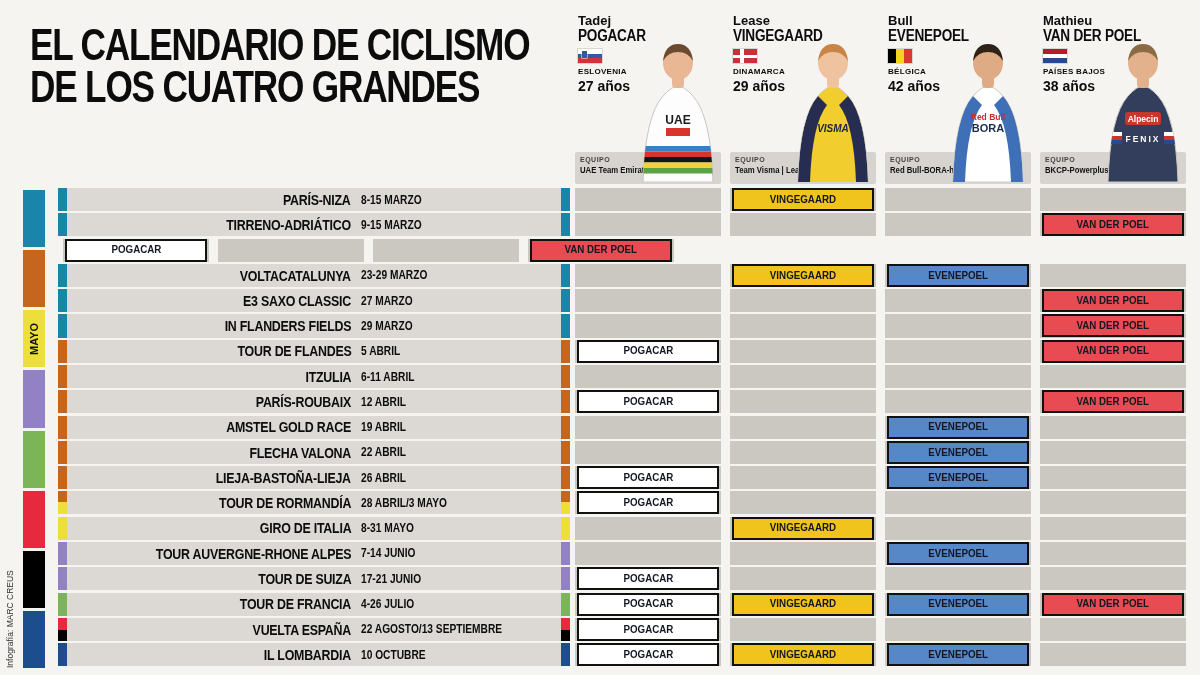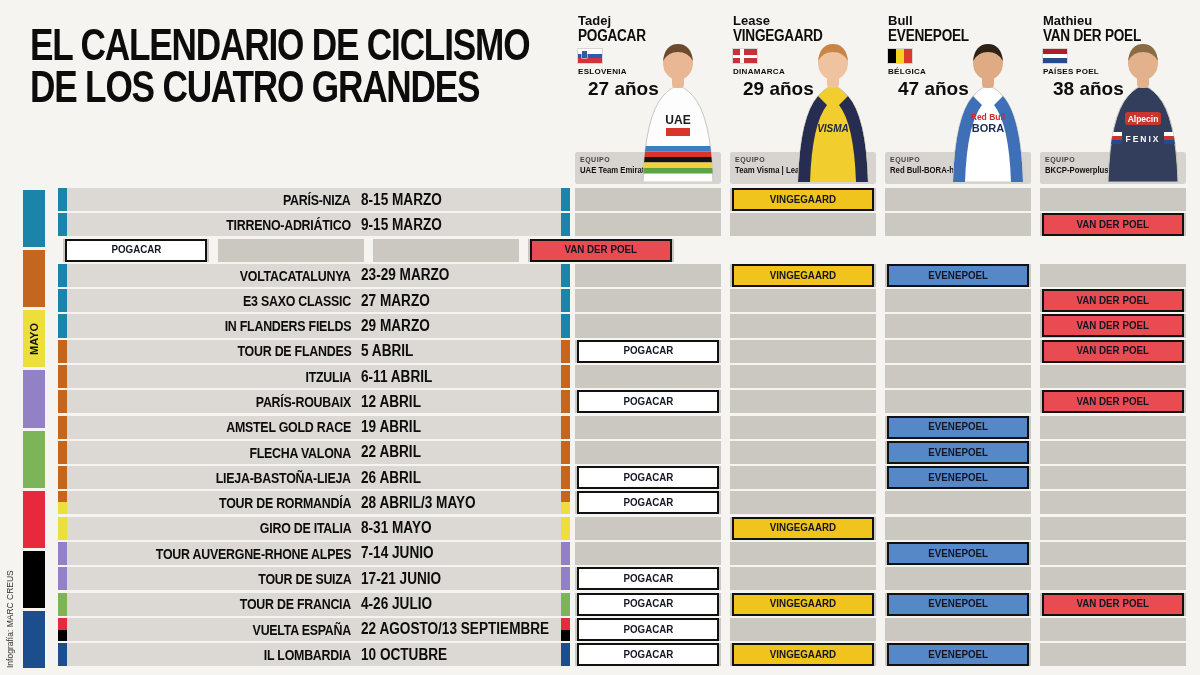--- a/index.html
+++ b/index.html
@@ -17,21 +17,21 @@
   .legend-label{position:absolute;left:50%;top:50%;transform:translate(-50%,-50%) rotate(-90deg);
                 font-size:11px;font-weight:bold;color:#111;white-space:nowrap;}
   
   .table{position:absolute;left:58px;top:188px;width:1130px;}
   .row{height:23.1px;margin-bottom:2.2px;display:flex;}
   .stripe{position:relative;width:512px;background:#dcd9d4;display:flex;align-items:center;}
   .tick{width:9px;height:100%;flex:none;}
   .race-name{flex:1;text-align:right;font-size:15.5px;font-weight:bold;letter-spacing:-.3px;
              white-space:nowrap;line-height:1;}
   .race-name>span{display:inline-block;transform:scaleX(.8);transform-origin:100% 50%;}
-  .race-date{width:200px;padding-left:10px;font-size:16px;font-weight:bold;white-space:nowrap;line-height:1;}
+  .race-date{width:200px;padding-left:10px;font-size:12px;font-weight:bold;white-space:nowrap;line-height:1;}
   .race-date>span{display:inline-block;transform:scaleX(.85);transform-origin:0 50%;}
   .cell{width:146px;margin-left:9px;background:#cbc8c2;display:flex;align-items:center;justify-content:center;flex:none;}
   .cell.first{margin-left:5px;}
   .badge{width:138px;height:19px;border:2px solid #111;display:flex;align-items:center;justify-content:center;
          font-size:11.5px;font-weight:bold;color:#131523;line-height:1;}
   .badge>span{display:inline-block;transform:scaleX(.85);white-space:nowrap;}
   
   .riders{position:absolute;left:575px;top:0;width:615px;height:186px;}
   .rider{position:absolute;top:0;width:150px;height:186px;}
   .equipo-band{position:absolute;left:0;width:146px;top:152px;height:32px;background:#d7d4cf;
@@ -39,21 +39,21 @@
   .equipo-label{font-size:7px;font-weight:bold;color:#444;letter-spacing:.5px;}
   .equipo-team{font-size:9px;font-weight:bold;color:#111;white-space:nowrap;
                transform:scaleX(.86);transform-origin:0 50%;margin-top:2px;}
   .bust{position:absolute;right:4px;bottom:4px;width:86px;height:150px;z-index:1;}
   .r-first{position:absolute;left:3px;top:13px;font-size:13px;font-weight:bold;z-index:2;}
   .r-last{position:absolute;left:3px;top:27px;font-size:16px;font-weight:bold;letter-spacing:-.3px;
           white-space:nowrap;transform:scaleX(.85);transform-origin:0 0;z-index:2;}
   .flag{position:absolute;left:3px;top:49px;width:24px;height:14px;z-index:2;
         box-shadow:0 0 0 1px rgba(0,0,0,.12);}
   .r-country{position:absolute;left:3px;top:67px;font-size:8px;font-weight:bold;letter-spacing:.3px;z-index:2;white-space:nowrap;}
-  .r-age{position:absolute;left:3px;top:78px;font-size:19px;font-weight:bold;z-index:2;margin-left:10px;}
+  .r-age{position:absolute;left:3px;top:78px;font-size:14px;font-weight:bold;z-index:2;}
   
   .fl{position:absolute;}
 </style>
 </head>
 <body>
 
 <div class="page">
   <div class="title">
     <div>EL CALENDARIO DE CICLISMO</div>
     <div>DE LOS CUATRO GRANDES</div>
@@ -185,21 +185,21 @@
             <path d="M28 29 Q30 12 43 12 Q56 12 58 29 Q53 20 43 20 Q33 20 28 29 Z" fill="#2e2118"></path>
           </svg></div>
     <div class="r-first">Bull</div>
     <div class="r-last">EVENEPOEL</div>
     <div class="flag">
           <div class="fl" style="left:0;top:0;width:34%;height:100%;background:#000"></div>
           <div class="fl" style="left:34%;top:0;width:33%;height:100%;background:#f5d41f"></div>
           <div class="fl" style="left:67%;top:0;width:33%;height:100%;background:#da3a2e"></div>
         </div>
     <div class="r-country">BÉLGICA</div>
-    <div class="r-age">47 años</div>
+    <div class="r-age">42 años</div>
   </div>
 
   <div class="rider" style="left: 465px;">
     <div class="equipo-band">
       <div class="equipo-label">EQUIPO</div>
       <div class="equipo-team">BKCP-Powerplus/Corendon/Alpecin</div>
     </div>
     <div class="bust"><svg viewBox="0 0 86 150" width="86" height="150">
             <defs>
               <clipPath id="clip-vanderpoel">
@@ -222,21 +222,21 @@
             <ellipse cx="43" cy="31" rx="15" ry="17" fill="#e3b18c"></ellipse>
             <path d="M28 29 Q30 12 43 12 Q56 12 58 29 Q53 20 43 20 Q33 20 28 29 Z" fill="#8a6b44"></path>
           </svg></div>
     <div class="r-first">Mathieu</div>
     <div class="r-last">VAN DER POEL</div>
     <div class="flag">
           <div class="fl" style="left:0;top:0;width:100%;height:34%;background:#b01c2e"></div>
           <div class="fl" style="left:0;top:34%;width:100%;height:33%;background:#fff"></div>
           <div class="fl" style="left:0;top:67%;width:100%;height:33%;background:#26498f"></div>
         </div>
-    <div class="r-country">PAÍSES POEL</div>
+    <div class="r-country">PAÍSES BAJOS</div>
     <div class="r-age">38 años</div>
   </div>
 </div>
   <div class="table">
   <div class="row">
     <div class="stripe">
       <div class="tick" style="background: rgb(26, 133, 169);"></div>
       <div class="race-name"><span>PARÍS-NIZA</span></div>
       <div class="race-date"><span>8-15 MARZO</span></div>
       <div class="tick" style="background: rgb(26, 133, 169);"></div>

